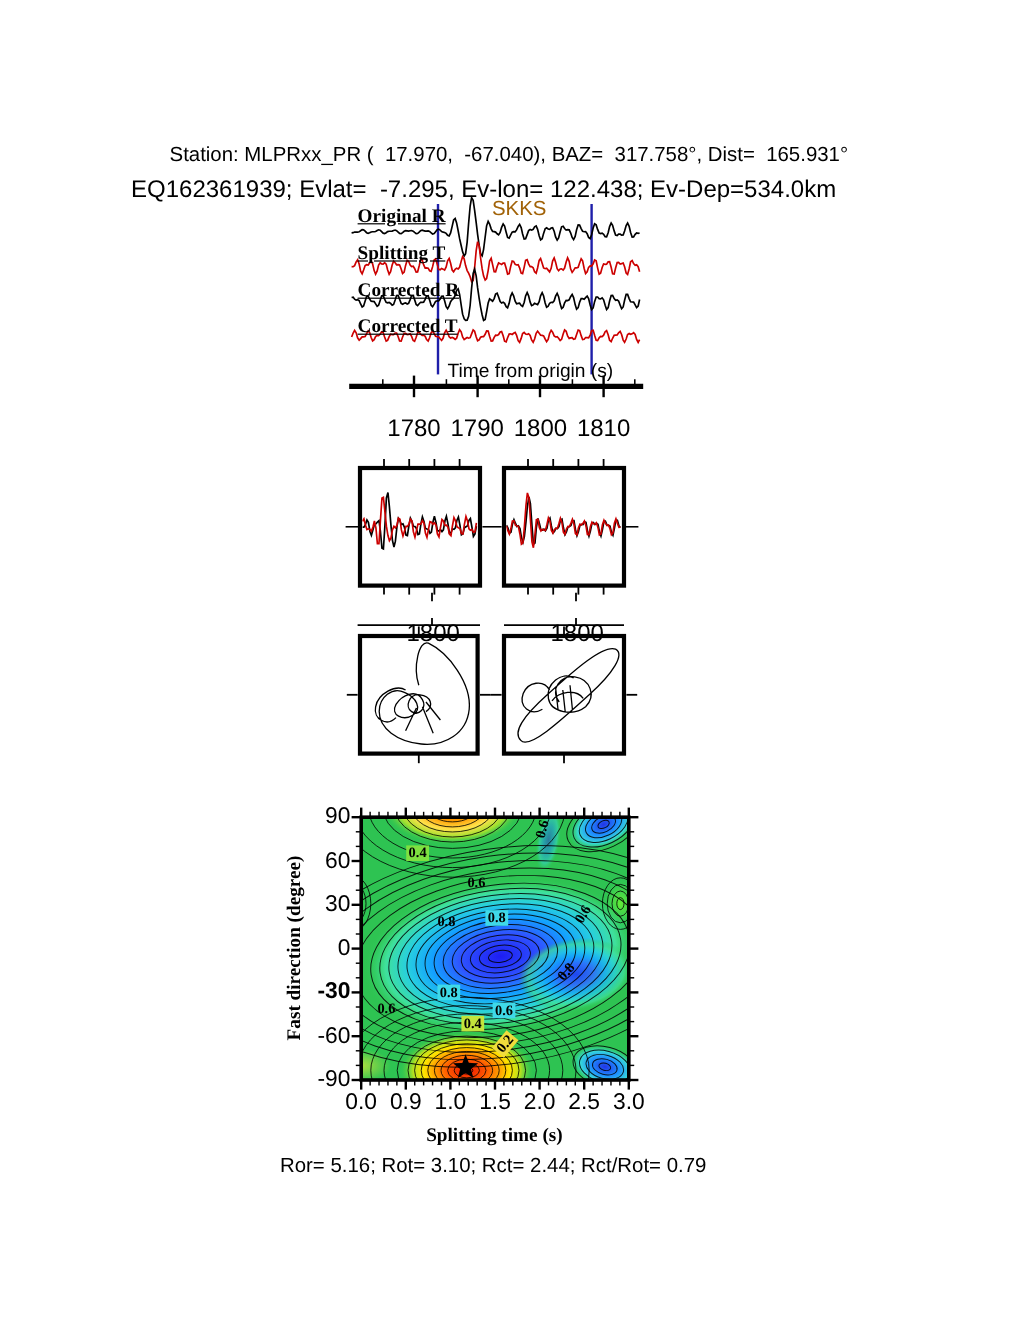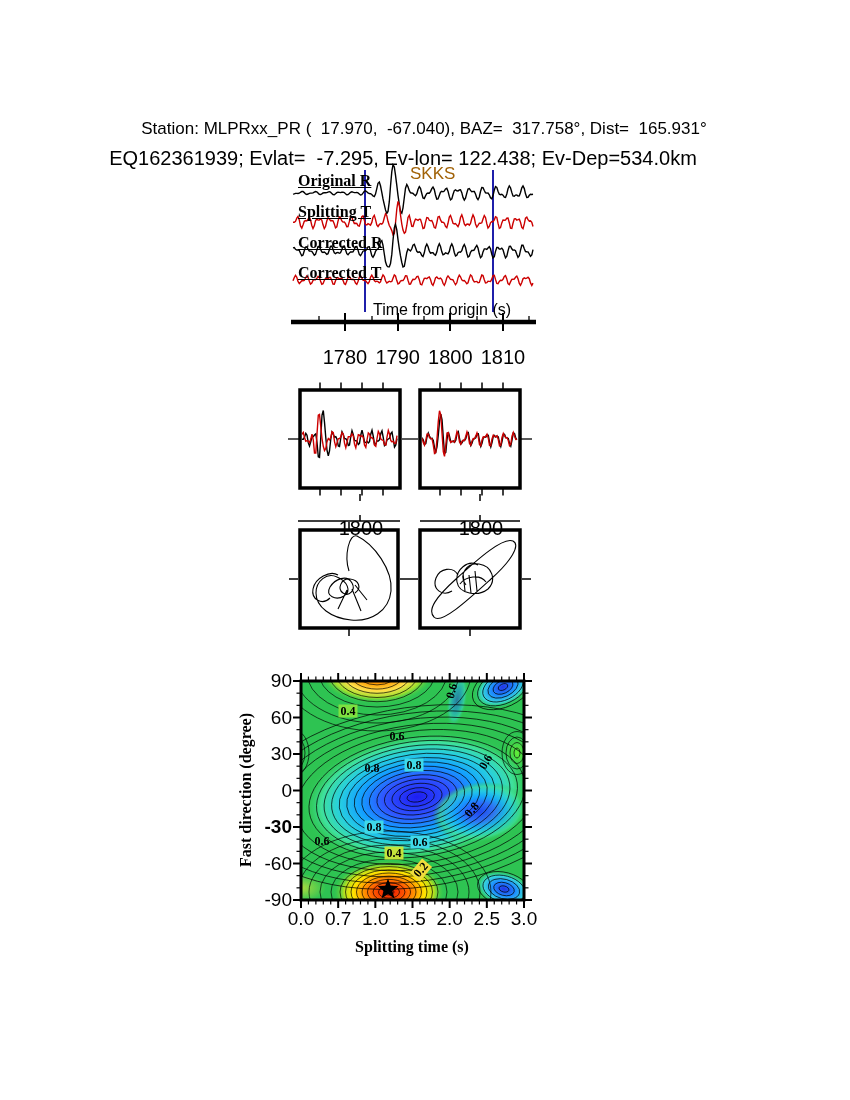--- a/index.html
+++ b/index.html
@@ -352,34 +352,35 @@
 <span class="abs trlab" style="left:298px;top:264px">Corrected T</span>
 <span class="abs phase" style="left:410px;top:164px;color:#a16207;font-weight:normal">SKKS</span>
 <span class="abs ctr axtitle" style="left:442px;top:301px">Time from origin (s)</span>
 
 <span class="abs ctr bigtick" style="left:361px;top:501px">1800</span>
 <span class="abs ctr bigtick" style="left:481px;top:501px">1800</span>
 
 <span class="ylab" style="left:246px;top:790px">Fast direction (degree)</span>
 <span class="abs ctr serifb" style="left:412px;top:938px">Splitting time (s)</span>
 
+<span class="abs ctr footer" style="left:411px;top:962px">Ror= 5.16; Rot= 3.10; Rct= 2.44; Rct/Rot= 0.79</span>
 
 <span class="abs ctr bigtick" style="left: 345px; top: 330px;">1780</span>
     <span class="abs ctr bigtick" style="left: 397.67px; top: 330px;">1790</span>
     <span class="abs ctr bigtick" style="left: 450.34px; top: 330px;">1800</span>
     <span class="abs ctr bigtick" style="left: 503.01px; top: 330px;">1810</span>
     <span class="abs ctick" style="left: 248px; top: 670px; width: 44px; text-align: right;">90</span>
     <span class="abs ctick" style="left: 248px; top: 706.5px; width: 44px; text-align: right;">60</span>
     <span class="abs ctick" style="left: 248px; top: 743px; width: 44px; text-align: right;">30</span>
     <span class="abs ctick" style="left: 248px; top: 779.5px; width: 44px; text-align: right;">0</span>
     <span class="abs ctick" style="left: 248px; top: 816px; width: 44px; text-align: right; font-weight: bold;">-30</span>
     <span class="abs ctick" style="left: 248px; top: 852.5px; width: 44px; text-align: right;">-60</span>
     <span class="abs ctick" style="left: 248px; top: 889px; width: 44px; text-align: right;">-90</span>
     <span class="abs ctr ctick" style="left: 301px; top: 908px;">0.0</span>
-    <span class="abs ctr ctick" style="left: 338.167px; top: 908px;">0.7</span>
+    <span class="abs ctr ctick" style="left: 338.167px; top: 908px;">0.9</span>
     <span class="abs ctr ctick" style="left: 375.334px; top: 908px;">1.0</span>
     <span class="abs ctr ctick" style="left: 412.501px; top: 908px;">1.5</span>
     <span class="abs ctr ctick" style="left: 449.668px; top: 908px;">2.0</span>
     <span class="abs ctr ctick" style="left: 486.835px; top: 908px;">2.5</span>
     <span class="abs ctr ctick" style="left: 524.002px; top: 908px;">3.0</span>
     <span class="lvl" style="left: 348px; top: 711px; transform: translate(-50%, -50%) rotate(0deg); background: rgb(126, 224, 64);">0.4</span>
     <span class="lvl" style="left: 397px; top: 736px; transform: translate(-50%, -50%) rotate(0deg);">0.6</span>
     <span class="lvl" style="left: 452px; top: 691px; transform: translate(-50%, -50%) rotate(-75deg);">0.6</span>
     <span class="lvl" style="left: 372px; top: 768px; transform: translate(-50%, -50%) rotate(0deg);">0.8</span>
     <span class="lvl" style="left: 414px; top: 765px; transform: translate(-50%, -50%) rotate(0deg); background: rgb(63, 217, 232);">0.8</span>

